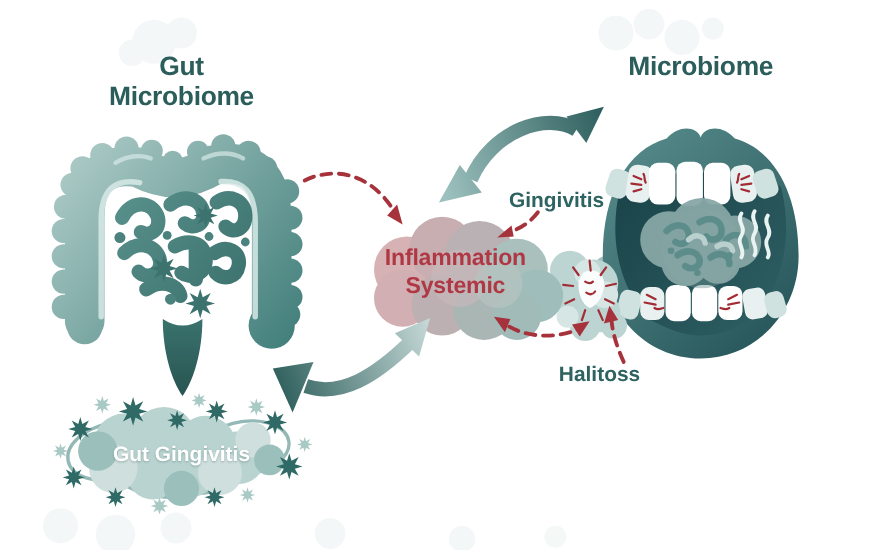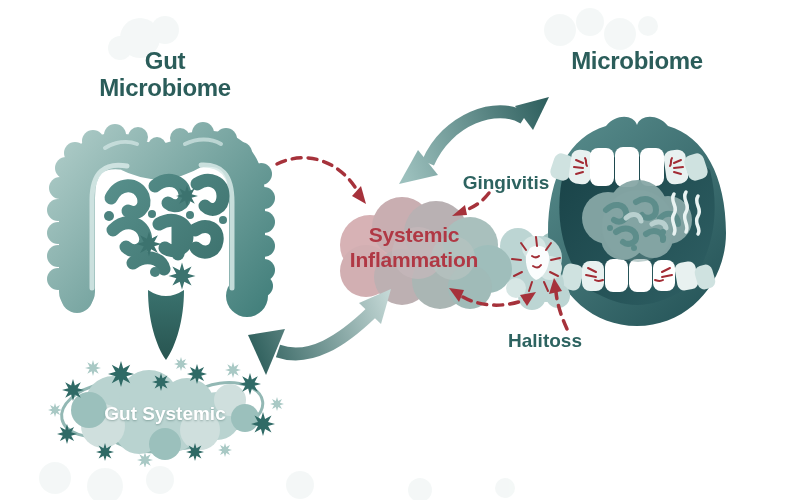--- a/index.html
+++ b/index.html
@@ -351,23 +351,23 @@
   <div class="label title" style="left:165px;top:48px">
     <div>Gut</div>
     <div>Microbiome</div>
   </div>
 
   <div class="label title" style="left:637px;top:48px">
     <div>Microbiome</div>
   </div>
 
   <div class="label center-label" style="left:414px;top:222px">
+    <div>Inflammation</div>
     <div>Systemic</div>
-    <div>Inflammation</div>
   </div>
 
   <div class="label teal-label" style="left:506px;top:172px">Gingivitis</div>
 
   <div class="label teal-label" style="left:545px;top:330px">Halitoss</div>
 
-  <div class="label white-label" style="left:165px;top:403px">Gut Systemic</div>
+  <div class="label white-label" style="left:165px;top:403px">Gut Gingivitis</div>
 
 </div>
 
 </body></html>

